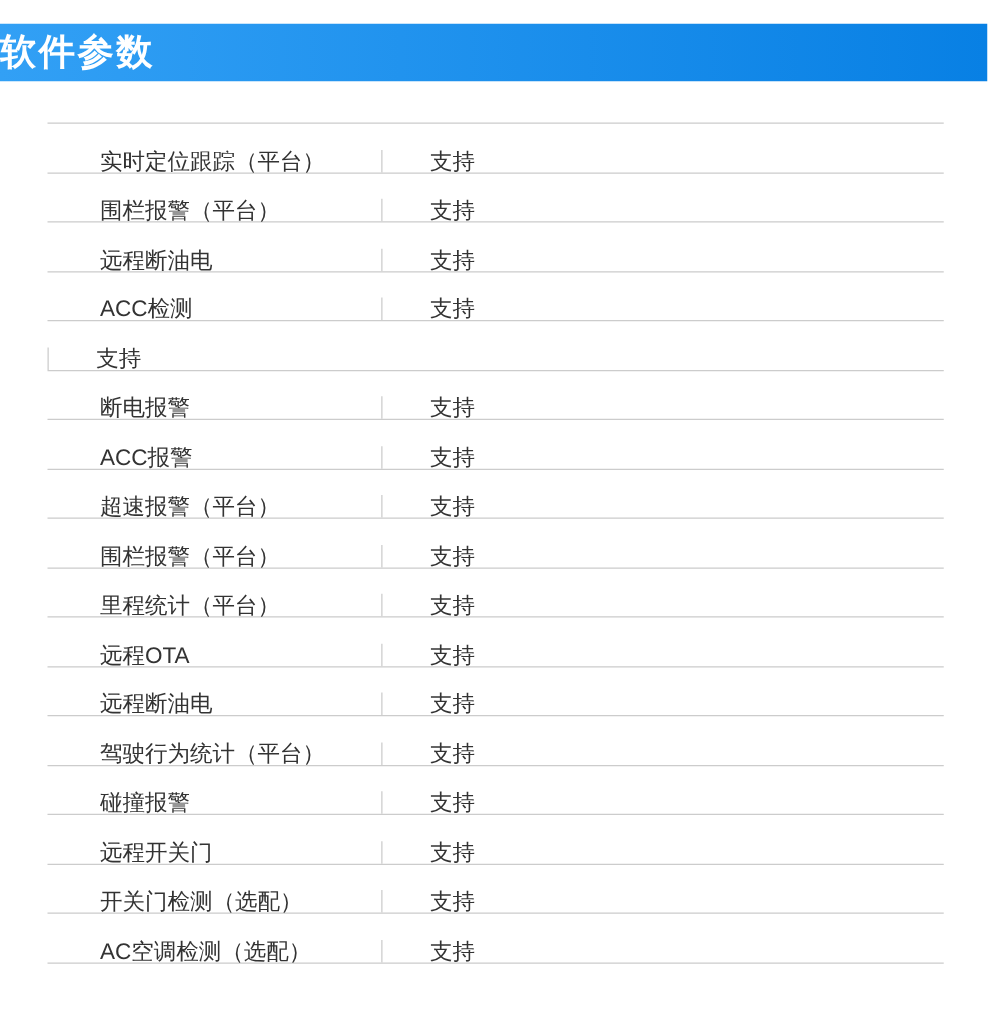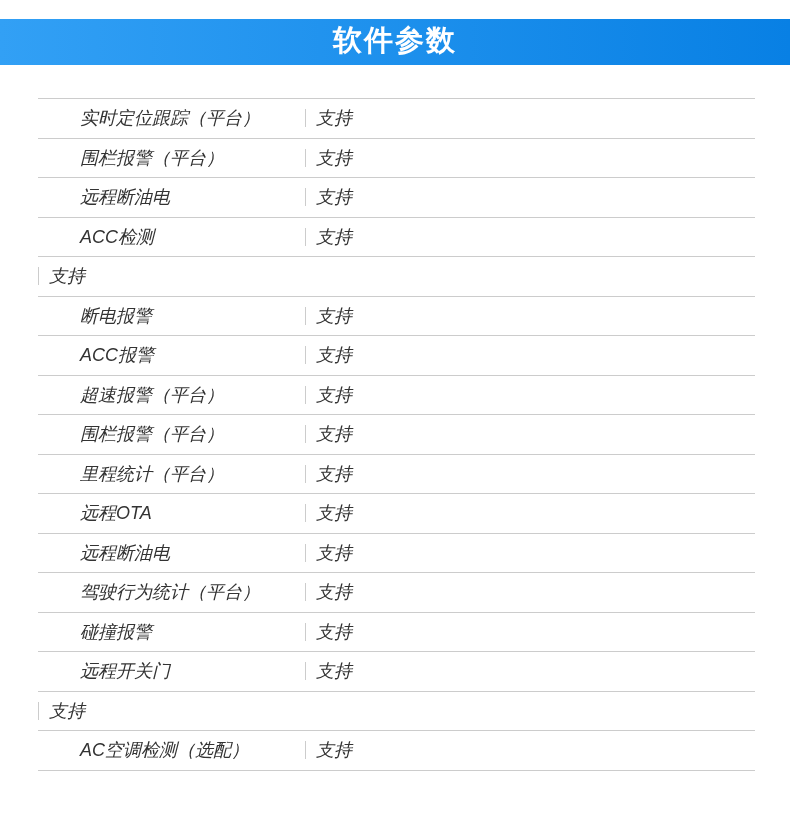--- a/index.html
+++ b/index.html
@@ -14,58 +14,55 @@
     width: 790px;
     height: 821px;
     background: #ffffff;
   }
   .banner {
     margin-top: 19px;
     width: 790px;
     height: 46px;
     display: flex;
     align-items: center;
-    justify-content: center;
     background: linear-gradient(to right, #32A0F5, #0880E4);
-    font-family: Liberation Mono, monospace;
   }
   .banner-title {
     color: #ffffff;
     font-size: 29px;
     font-weight: bold;
     letter-spacing: 2px;
     line-height: 1;
   }
   .spec-table {
     margin: 33px 35px 0 38px;
     width: 717px;
     border-top: 1px solid #cccccc;
   }
   .spec-row {
     display: flex;
     height: 39.5px;
     border-bottom: 1px solid #cccccc;
-    align-items: center;
-    font-style: italic;
+    align-items: flex-end;
   }
   .cell {
     display: flex;
     align-items: center;
     font-size: 18px;
     color: #333333;
     line-height: 1;
   }
   .cell.label {
     width: 267px;
     padding-left: 42px;
   }
   .cell.value {
     flex: 1;
     border-left: 1px solid #cccccc;
-    padding-left: 10px;
+    padding-left: 38px;
   }
 </style>
 </head>
 <body>
 
 <div class="page">
   <div class="banner" id="banner" style="background: linear-gradient(to right, rgb(50, 160, 245), rgb(8, 128, 228));">
     <h1 class="banner-title">软件参数</h1>
   </div>
 
@@ -138,20 +135,21 @@
     <div class="cell label">碰撞报警</div>
     <div class="cell value">支持</div>
   </div>
 
   <div class="spec-row">
     <div class="cell label">远程开关门</div>
     <div class="cell value">支持</div>
   </div>
 
   <div class="spec-row">
+    <div class="cell label">开关门检测（选配）</div>
     <div class="cell value">支持</div>
   </div>
 
   <div class="spec-row">
     <div class="cell label">AC空调检测（选配）</div>
     <div class="cell value">支持</div>
   </div>
 </div>
 </div>
 

